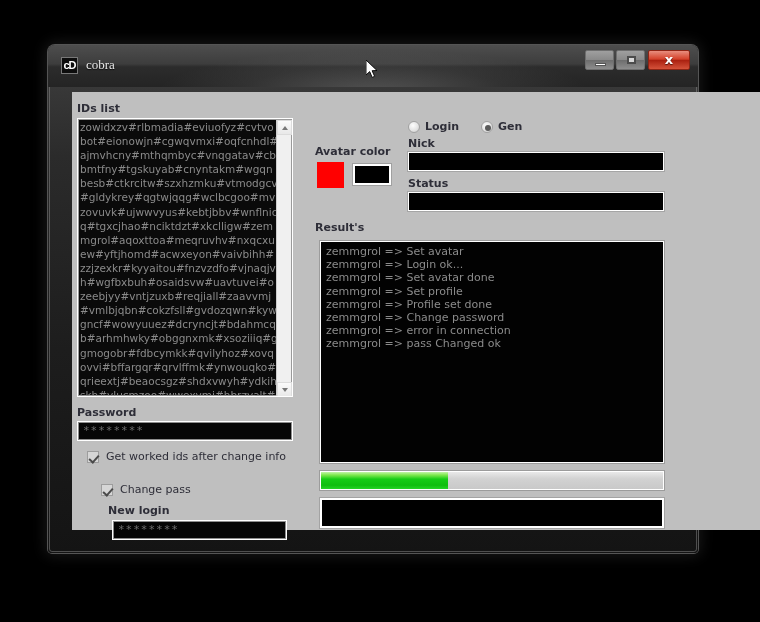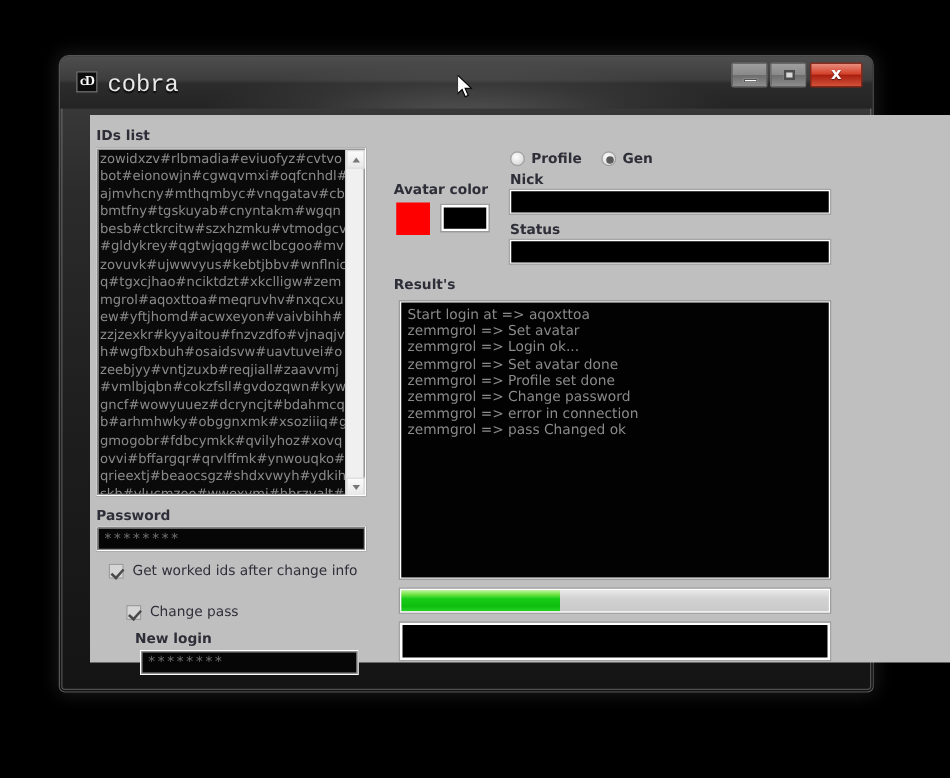--- a/index.html
+++ b/index.html
@@ -49,34 +49,34 @@
       radial-gradient(ellipse 300px 60px at 50% 115%, rgba(210,210,210,0.28) 0%, rgba(160,160,160,0.10) 45%, rgba(0,0,0,0) 72%),
       linear-gradient(to bottom, #4e4e4e 0%, #3d3d3d 45%, #2c2c2c 52%, #242424 100%);
   }
   #title-icon {
     position: absolute;
     left: 13px; top: 12px;
     width: 17px; height: 17px;
     background: #0d0d0d;
     border: 1px solid #787878;
     color: #ffffff;
-    font-family: Liberation Serif, serif;
+    font-family: Liberation Sans, sans-serif;
     font-size: 11px;
     font-weight: bold;
     line-height: 15px;
     text-align: center;
     letter-spacing: -1px;
     overflow: hidden;
   }
   #title-text {
     position: absolute;
     left: 38px; top: 12px;
     color: #e9e9e9;
-    font-size: 19px;
-    font-family: Liberation Mono, monospace;
+    font-size: 13px;
+    font-family: Liberation Serif, serif;
     text-shadow: 0 1px 1px rgba(0,0,0,0.85);
     white-space: nowrap;
   }
 
   .winbtn {
     position: absolute;
     top: 5px;
     width: 29px;
     height: 20px;
     border: 1px solid #6e6e6e;
@@ -439,40 +439,40 @@
       <div id="newpass-box">
         <span>********</span>
       </div>
 
       <div class="lbl" id="avatar-label">Avatar color</div>
       <div id="avatar-swatch" style="background: rgb(255, 0, 0);"></div>
       <div id="avatar-field"></div>
 
       <div class="radio-wrap" id="radio-custom">
         <span class="radio"></span>
-        <span class="radio-label">Profile</span>
+        <span class="radio-label">Login</span>
       </div>
       <div class="radio-wrap" id="radio-gen">
         <span class="radio on"></span>
         <span class="radio-label">Gen</span>
       </div>
 
       <div class="lbl" id="nick-label">Nick</div>
       <div id="nick-box"></div>
 
       <div class="lbl" id="status-label">Status</div>
       <div id="status-box"></div>
 
       <div class="lbl" id="results-label">Result's</div>
       <div id="results-box">
         <div id="results-list">
-            <div class="re-line res-line">Start login at =&gt; aqoxttoa</div>
             <div class="re-line res-line">zemmgrol =&gt; Set avatar</div>
             <div class="re-line res-line">zemmgrol =&gt; Login ok...</div>
             <div class="re-line res-line">zemmgrol =&gt; Set avatar done</div>
+            <div class="re-line res-line">zemmgrol =&gt; Set profile</div>
             <div class="re-line res-line">zemmgrol =&gt; Profile set done</div>
             <div class="re-line res-line">zemmgrol =&gt; Change password</div>
             <div class="re-line res-line">zemmgrol =&gt; error in connection</div>
             <div class="re-line res-line">zemmgrol =&gt; pass Changed ok</div>
           </div>
       </div>
 
       <div id="progress-outer">
         <div id="progress-fill" style="width: 37%;"></div>
       </div>

